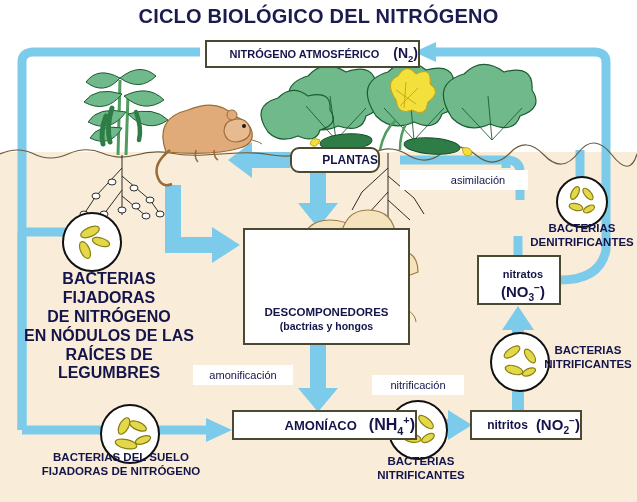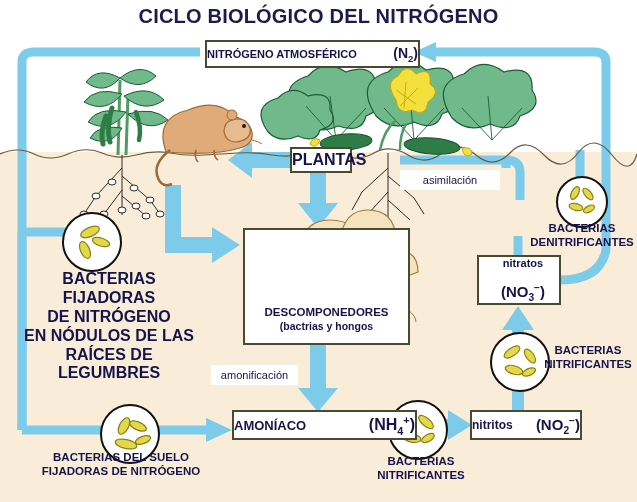--- a/index.html
+++ b/index.html
@@ -12,26 +12,26 @@
   .sky{position:absolute;left:0;top:0;width:637px;height:160px;background:#ffffff;}
   .soil{position:absolute;left:0;top:152px;width:637px;height:350px;background:#f9edd9;}
   
   .title{
     position:absolute;left:0;top:5px;width:637px;text-align:center;
     font-size:20px;font-weight:bold;color:#1b1b4f;letter-spacing:.2px;
   }
   
   .box{
     position:absolute;background:#ffffff;border:2px solid #4a4a32;
-    box-sizing:border-box;display:flex;align-items:center;justify-content:space-between;
+    box-sizing:border-box;display:flex;align-items:center;justify-content:flex-end;
     color:#14144b;font-weight:bold;
   }
   sub,sup{font-size:.68em;font-weight:bold;}
   #box-n2{left:205px;top:40px;width:215px;height:28px;font-size:11px;gap:14px;}
-  #box-plantas{left:290px;top:147px;width:62px;height:26px;font-size:16px;}
+  #box-plantas{left:290px;top:147px;width:90px;height:26px;font-size:12px;border-radius:9px;}
   #box-amoniaco{left:232px;top:410px;width:185px;height:30px;font-size:13px;gap:12px;}
   #box-nitritos{left:470px;top:410px;width:112px;height:30px;font-size:12px;gap:8px;}
   #box-nitratos{left:477px;top:255px;width:84px;height:50px;flex-direction:column;gap:2px;font-size:12px;padding-left:8px;}
   #box-nitratos .l1{font-size:11px;font-weight:bold;}
   #box-nitratos .l2{font-size:15px;font-weight:bold;}
   #box-descomp{
     left:243px;top:228px;width:167px;height:117px;border:2px solid #4a4a32;
     background:#ffffff;display:block;
   }
   
@@ -49,22 +49,22 @@
     color:#14144b;line-height:1.2;
   }
   #cap-descomp .t1{font-size:11.5px;font-weight:bold;display:block;}
   #cap-descomp .t2{font-size:10.5px;font-weight:bold;display:block;}
   #cap-descomp .t3{font-size:10.5px;font-weight:bold;display:block;}
   
   .proc{
     position:absolute;background:#ffffff;color:#14144b;font-size:11px;
     display:flex;align-items:center;justify-content:center;
   }
-  #proc-asim{left:400px;top:170px;width:100px;height:20px;}
-  #proc-amon{left:193px;top:365px;width:87px;height:20px;margin-left:18px;}
+  #proc-asim{left:400px;top:170px;width:100px;height:20px;padding-left:28px;}
+  #proc-amon{left:193px;top:365px;width:100px;height:20px;}
   #proc-nitrif{left:372px;top:375px;width:92px;height:20px;}
   
   .bact{
     position:absolute;border:2px solid #111;border-radius:50%;
     background:#ffffff;overflow:hidden;
   }
   
   svg.layer{position:absolute;left:0;top:0;width:637px;height:502px;}
 </style>
 </head>
@@ -322,20 +322,21 @@
 
   <div class="box" id="box-descomp"></div>
 
   <div id="cap-descomp">
     <span class="t1">DESCOMPONEDORES</span>
     <span class="t2">(bactrias y hongos</span>
   </div>
 
   <div class="proc" id="proc-asim">asimilación</div>
   <div class="proc" id="proc-amon">amonificación</div>
+  <div class="proc" id="proc-nitrif">nitrificación</div>
 
   <div class="cap" id="cap-nodulos" style="white-space:pre-line;">BACTERIAS FIJADORAS
 DE NITRÓGENO
 EN NÓDULOS DE LAS
 RAÍCES DE LEGUMBRES</div>
   <div class="cap" id="cap-suelo" style="white-space:pre-line;">BACTERIAS DEL SUELO
 FIJADORAS DE NITRÓGENO</div>
   <div class="cap" id="cap-nitri-bottom" style="white-space:pre-line;">BACTERIAS
 NITRIFICANTES</div>
   <div class="cap" id="cap-nitri-right" style="white-space:pre-line;">BACTERIAS

